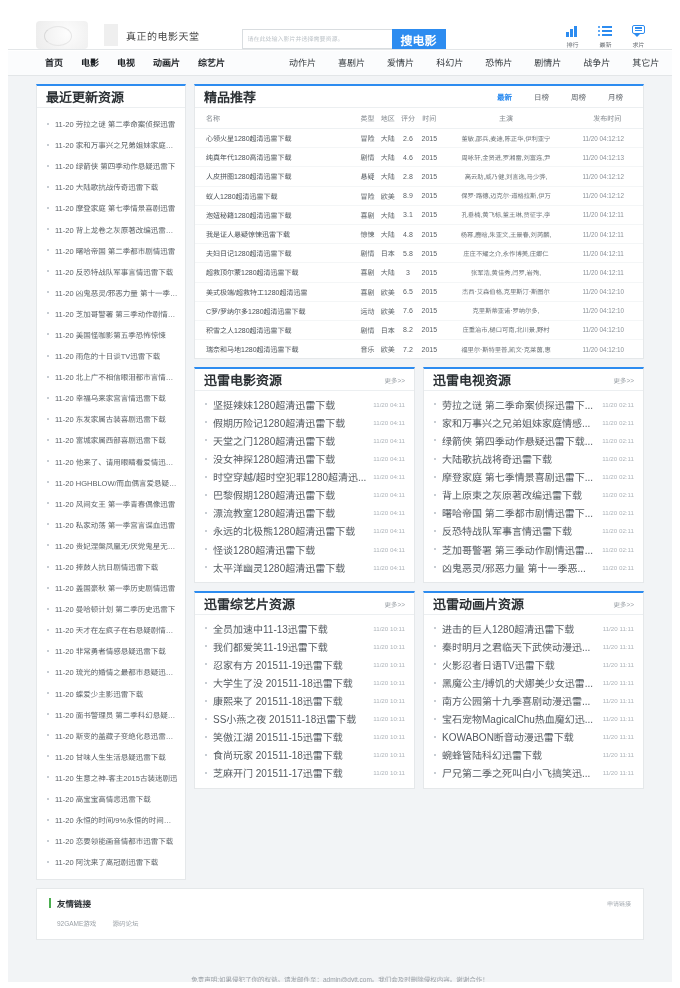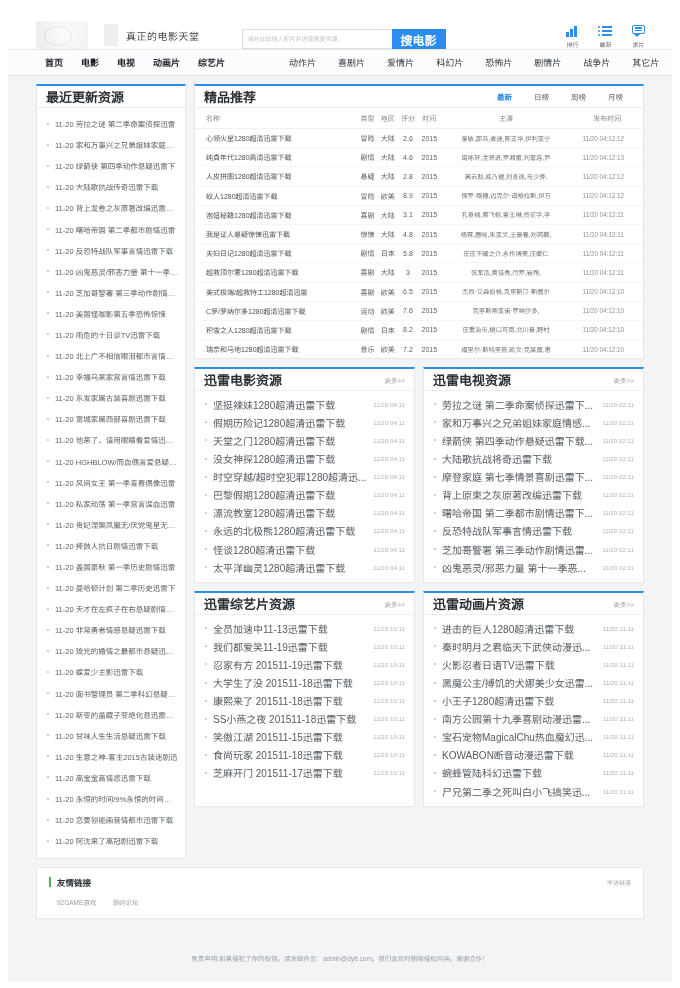--- a/index.html
+++ b/index.html
@@ -370,20 +370,24 @@
               <div class="side-li">
                 <span class="dot"></span>
                 <span class="txt">11-20 绿箭侠 第四季动作悬疑迅雷下</span>
               </div>
               <div class="side-li">
                 <span class="dot"></span>
                 <span class="txt">11-20 大陆歌抗战传奇迅雷下载</span>
               </div>
               <div class="side-li">
                 <span class="dot"></span>
+                <span class="txt">11-20 摩登家庭 第七季情景喜剧迅雷</span>
+              </div>
+              <div class="side-li">
+                <span class="dot"></span>
                 <span class="txt">11-20 背上龙卷之灰原著改编迅雷下载</span>
               </div>
               <div class="side-li">
                 <span class="dot"></span>
                 <span class="txt">11-20 曙哈帝国 第二季都市剧情迅雷</span>
               </div>
               <div class="side-li">
                 <span class="dot"></span>
                 <span class="txt">11-20 反恐特战队军事言情迅雷下载</span>
               </div>
@@ -831,25 +835,20 @@
                   <span class="txt">火影忍者日语TV迅雷下载</span>
                   <span class="time">11/20 11:11</span>
                 </div>
                 <div class="res-li">
                   <span class="dot"></span>
                   <span class="txt">黑魔公主/搏饥的犬娜美少女迅雷...</span>
                   <span class="time">11/20 11:11</span>
                 </div>
                 <div class="res-li">
                   <span class="dot"></span>
-                  <span class="txt">小王子1280超清迅雷下载</span>
-                  <span class="time">11/20 11:11</span>
-                </div>
-                <div class="res-li">
-                  <span class="dot"></span>
                   <span class="txt">南方公园第十九季喜剧动漫迅雷...</span>
                   <span class="time">11/20 11:11</span>
                 </div>
                 <div class="res-li">
                   <span class="dot"></span>
                   <span class="txt">宝石宠物MagicalChu热血魔幻迅...</span>
                   <span class="time">11/20 11:11</span>
                 </div>
                 <div class="res-li">
                   <span class="dot"></span>

